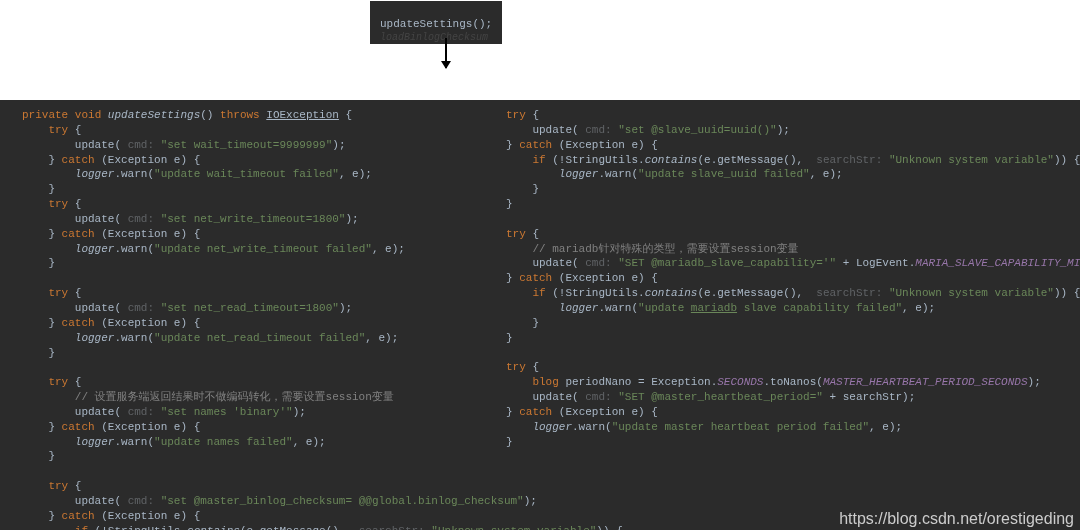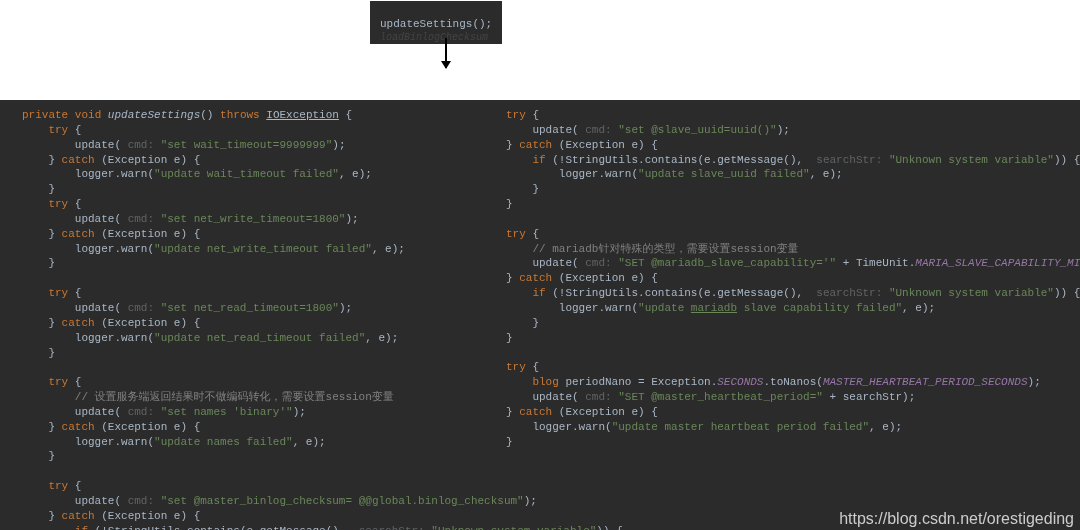--- a/index.html
+++ b/index.html
@@ -61,21 +61,21 @@
     color: #a9b7c6;
   }
   .col-left { width: 440px; }
   .col-right { width: 630px; }
   .kw { color: #cc7832; }
   .cls { color: #a9b7c6; }
   .mth { font-style: italic; color: #a9b7c6; }
   .str { color: #6a8759; }
   .hint { color: #606366; text-align: right; }
   .cmt { color: #808080; }
-  .ital { }
+  .ital { font-style: italic; }
   .const { color: #9876aa; font-style: italic; }
   .und { text-decoration: underline; }
   .watermark {
     position: absolute;
     bottom: 2px;
     right: 6px;
     font-size: 16px;
     color: #ccc;
     font-family: Arial, sans-serif;
   }
@@ -128,21 +128,21 @@
 <div class="col col-right"><span class="kw">try</span> {
     <span>update</span>(<span class="hint"> cmd: </span><span class="str">"set @slave_uuid=uuid()"</span>);
 } <span class="kw">catch</span> <span>(Exception e) {</span>
     <span class="kw">if</span> (!<span>StringUtils</span>.<span class="ital">contains</span><span>(e.getMessage(),</span><span class="hint">  searchStr: </span><span class="str">"Unknown system variable"</span>)) {
         <span class="ital">logger</span><span>.warn(</span><span class="str">"update slave_uuid failed"</span><span>, e);</span>
     }
 }
 
 <span class="kw">try</span> {
     <span class="cmt">// mariadb针对特殊的类型，需要设置session变量</span>
-    <span>update</span>(<span class="hint"> cmd: </span><span class="str">"SET @mariadb_slave_capability='"</span><span> + TimeUnit.</span><span class="const">MARIA_SLAVE_CAPABILITY_MINE</span><span> + </span><span class="str">"'"</span>);
+    <span>update</span>(<span class="hint"> cmd: </span><span class="str">"SET @mariadb_slave_capability='"</span><span> + LogEvent.</span><span class="const">MARIA_SLAVE_CAPABILITY_MINE</span><span> + </span><span class="str">"'"</span>);
 } <span class="kw">catch</span> <span>(Exception e) {</span>
     <span class="kw">if</span> (!<span>StringUtils</span>.<span class="ital">contains</span><span>(e.getMessage(),</span><span class="hint">  searchStr: </span><span class="str">"Unknown system variable"</span>)) {
         <span class="ital">logger</span><span>.warn(</span><span class="str">"update </span><span class="str und">mariadb</span><span class="str"> slave capability failed"</span><span>, e);</span>
     }
 }
 
 <span class="kw">try</span> {
     <span class="kw">blog</span><span> periodNano = Exception.</span><span class="const">SECONDS</span><span>.toNanos(</span><span class="const">MASTER_HEARTBEAT_PERIOD_SECONDS</span>);
     <span>update</span>(<span class="hint"> cmd: </span><span class="str">"SET @master_heartbeat_period="</span><span> + searchStr);</span>
 } <span class="kw">catch</span> <span>(Exception e) {</span>

